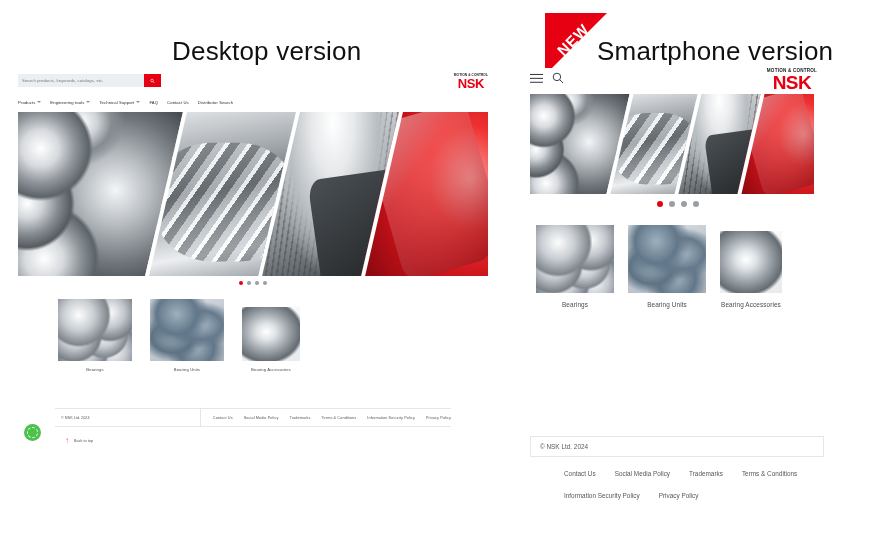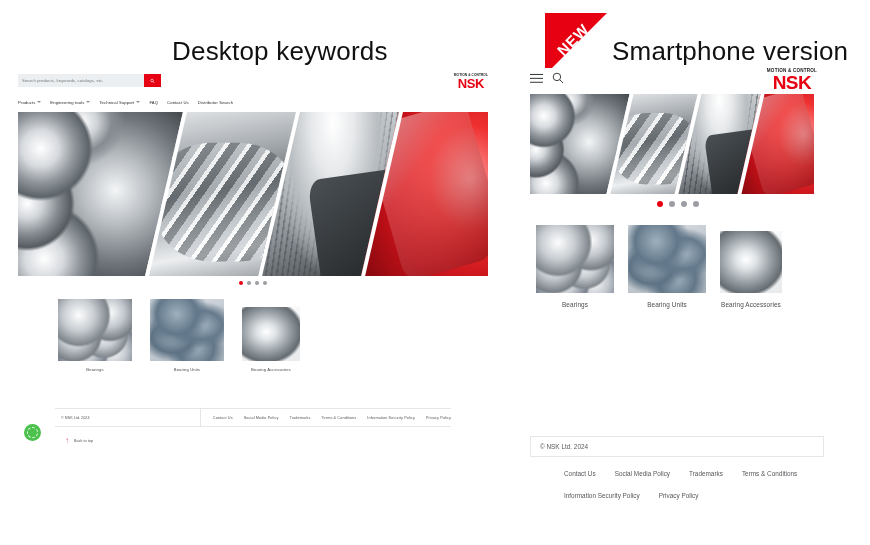--- a/index.html
+++ b/index.html
@@ -16,21 +16,21 @@
   
   .section-title{
     position:absolute;
     font-size:26px;
     color:#111;
     font-weight:400;
     letter-spacing:0.2px;
     white-space:nowrap;
   }
   #desktop-title{left:172px;top:36px;}
-  #phone-title{left:597px;top:36px;margin-left:15px;}
+  #phone-title{left:597px;top:36px;}
 
   
   .new-ribbon{
     position:absolute;left:545px;top:13px;width:62px;height:62px;
   }
   .new-ribbon .tri{
     position:absolute;inset:0;
     background:#e60012;
     clip-path:polygon(0 0,100% 0,0 100%);
   }
@@ -232,21 +232,21 @@
   .p-copybox .copy{font-size:6.4px;color:#55585c;}
   .p-foot-rows{margin-top:13px;padding-left:34px;}
   .p-foot-row{display:flex;gap:19px;margin-bottom:15px;}
   .p-foot-row a{font-size:6.4px;color:#55585c;text-decoration:none;white-space:nowrap;cursor:pointer;}
 </style>
 </head>
 <body>
 
 <div class="stage">
 
-  <div class="section-title" id="desktop-title">Desktop keywords</div>
+  <div class="section-title" id="desktop-title">Desktop version</div>
 
   <div class="new-ribbon">
     <div class="tri"></div>
     <div class="new-txt">NEW</div>
   </div>
   <div class="section-title" id="phone-title">Smartphone version</div>
 
   <div id="desktop-mock">
 
     <div class="d-searchrow">

